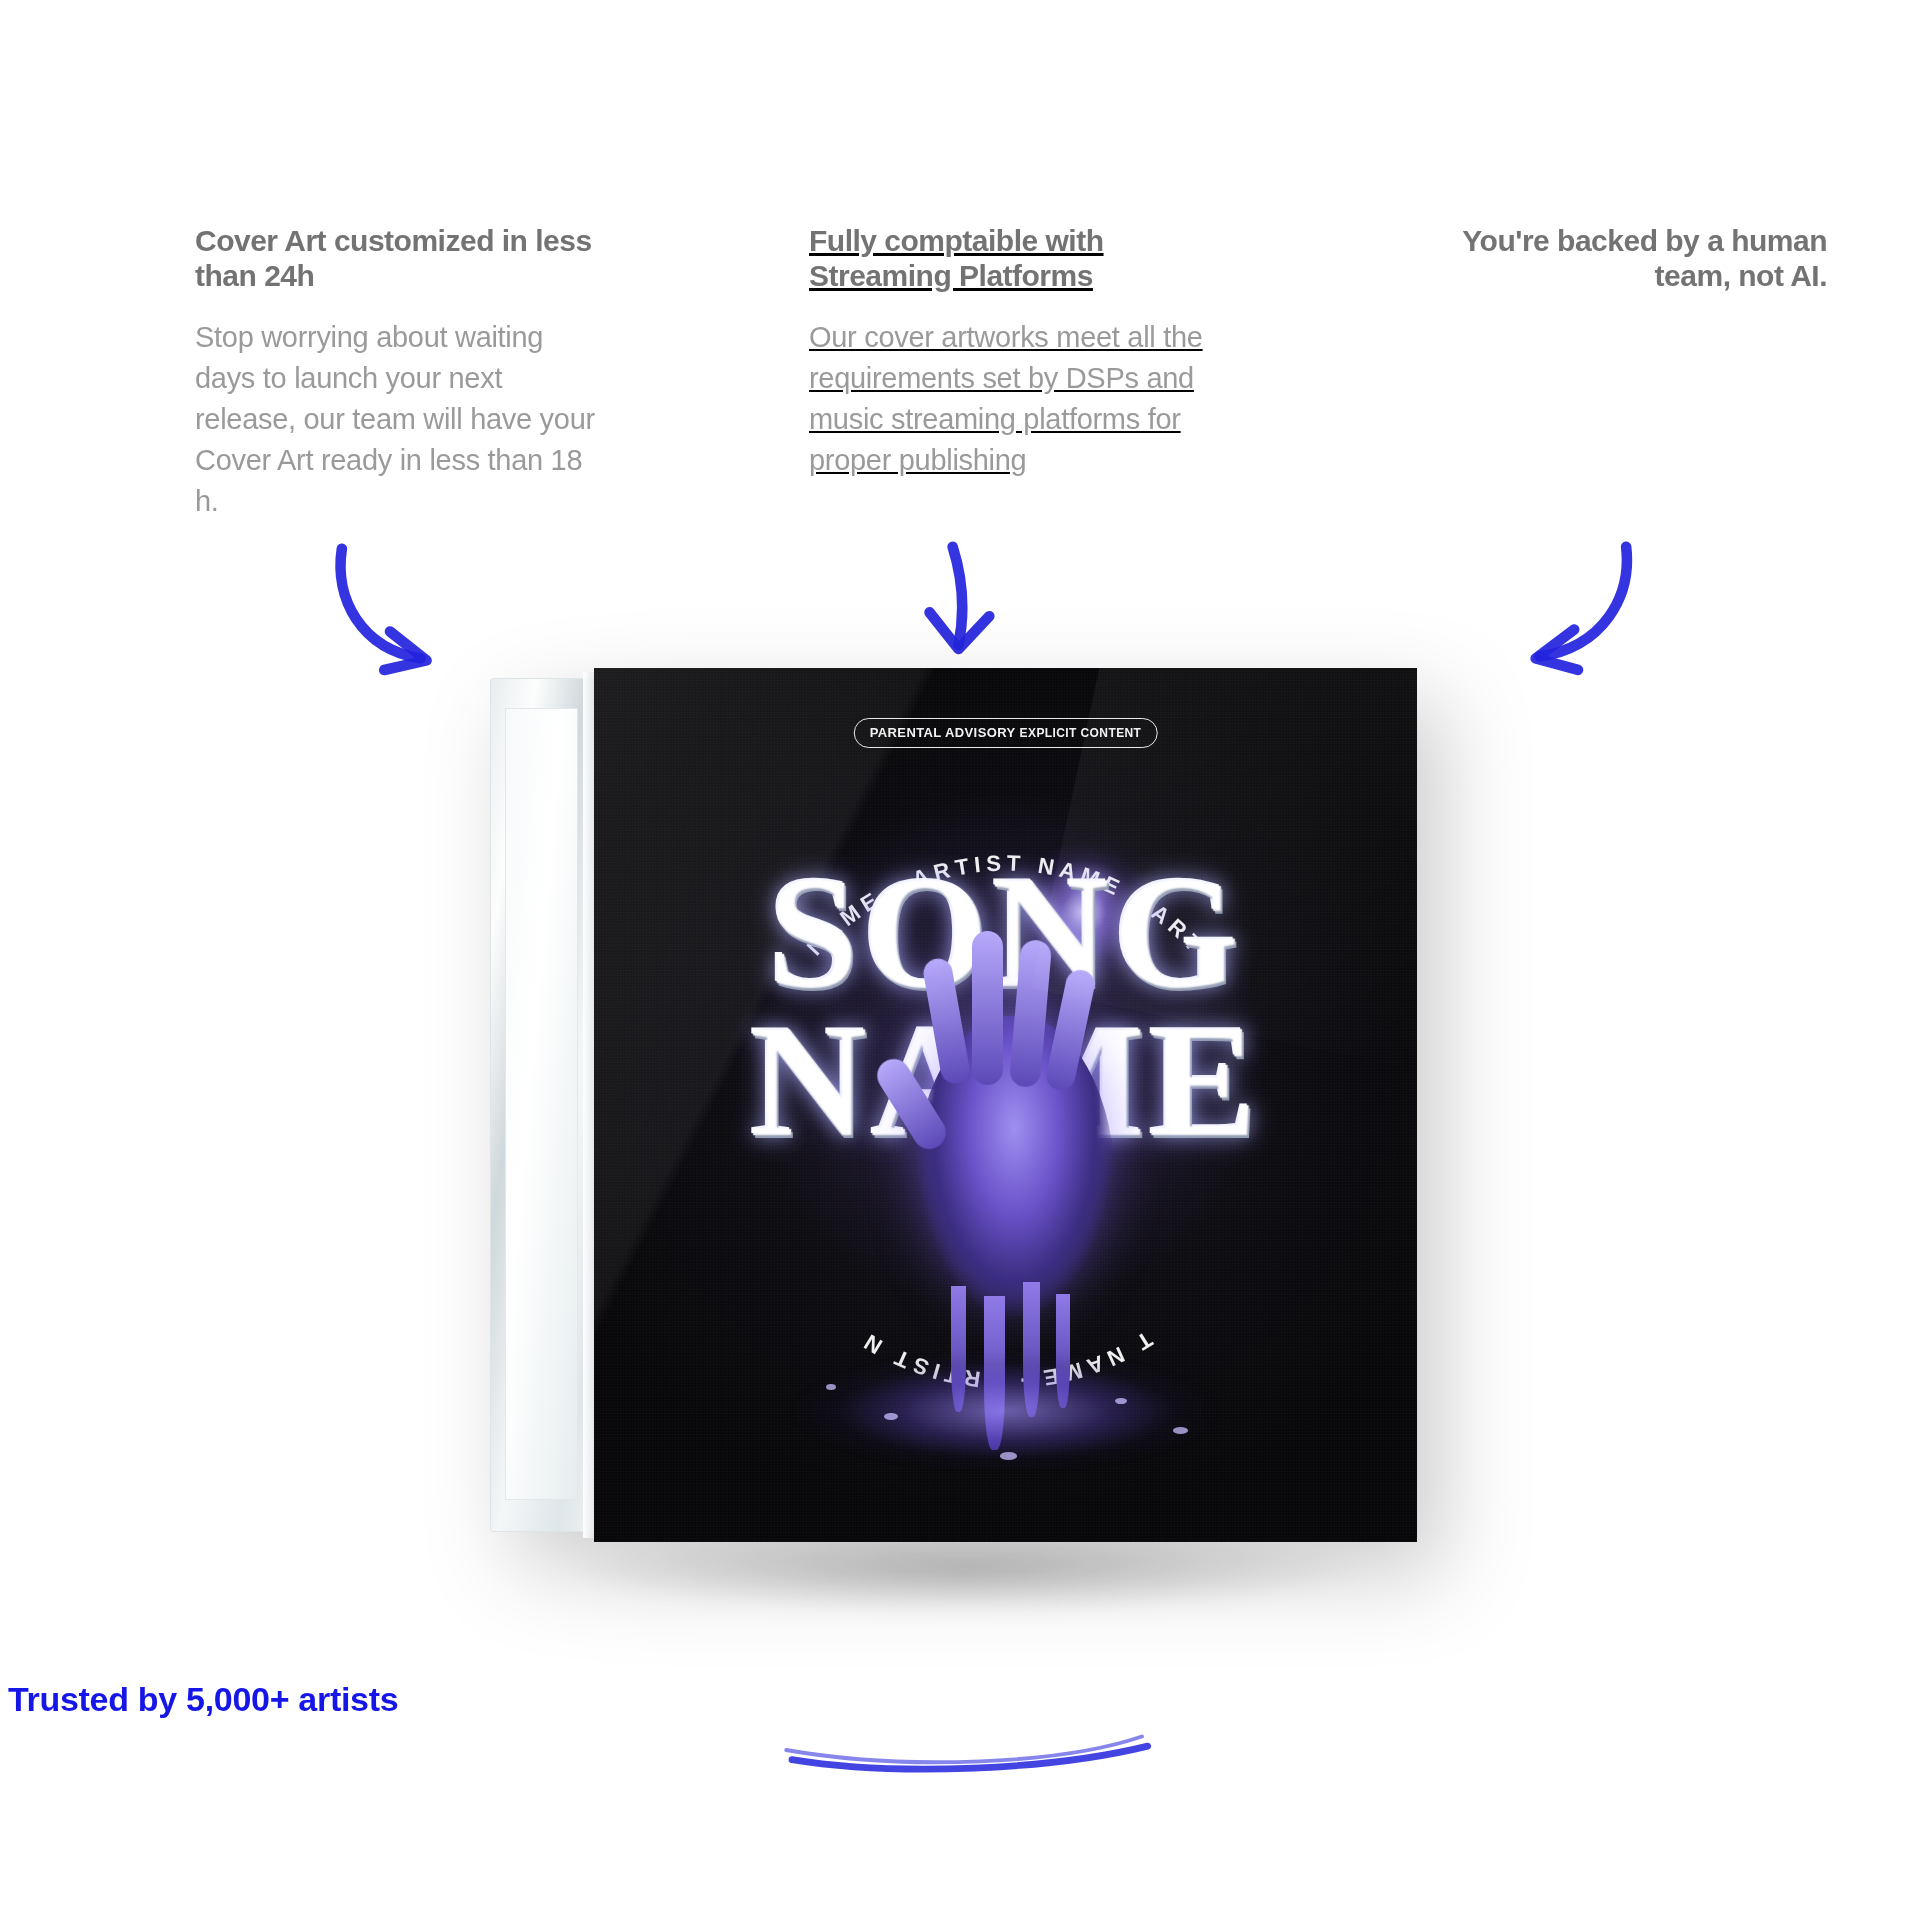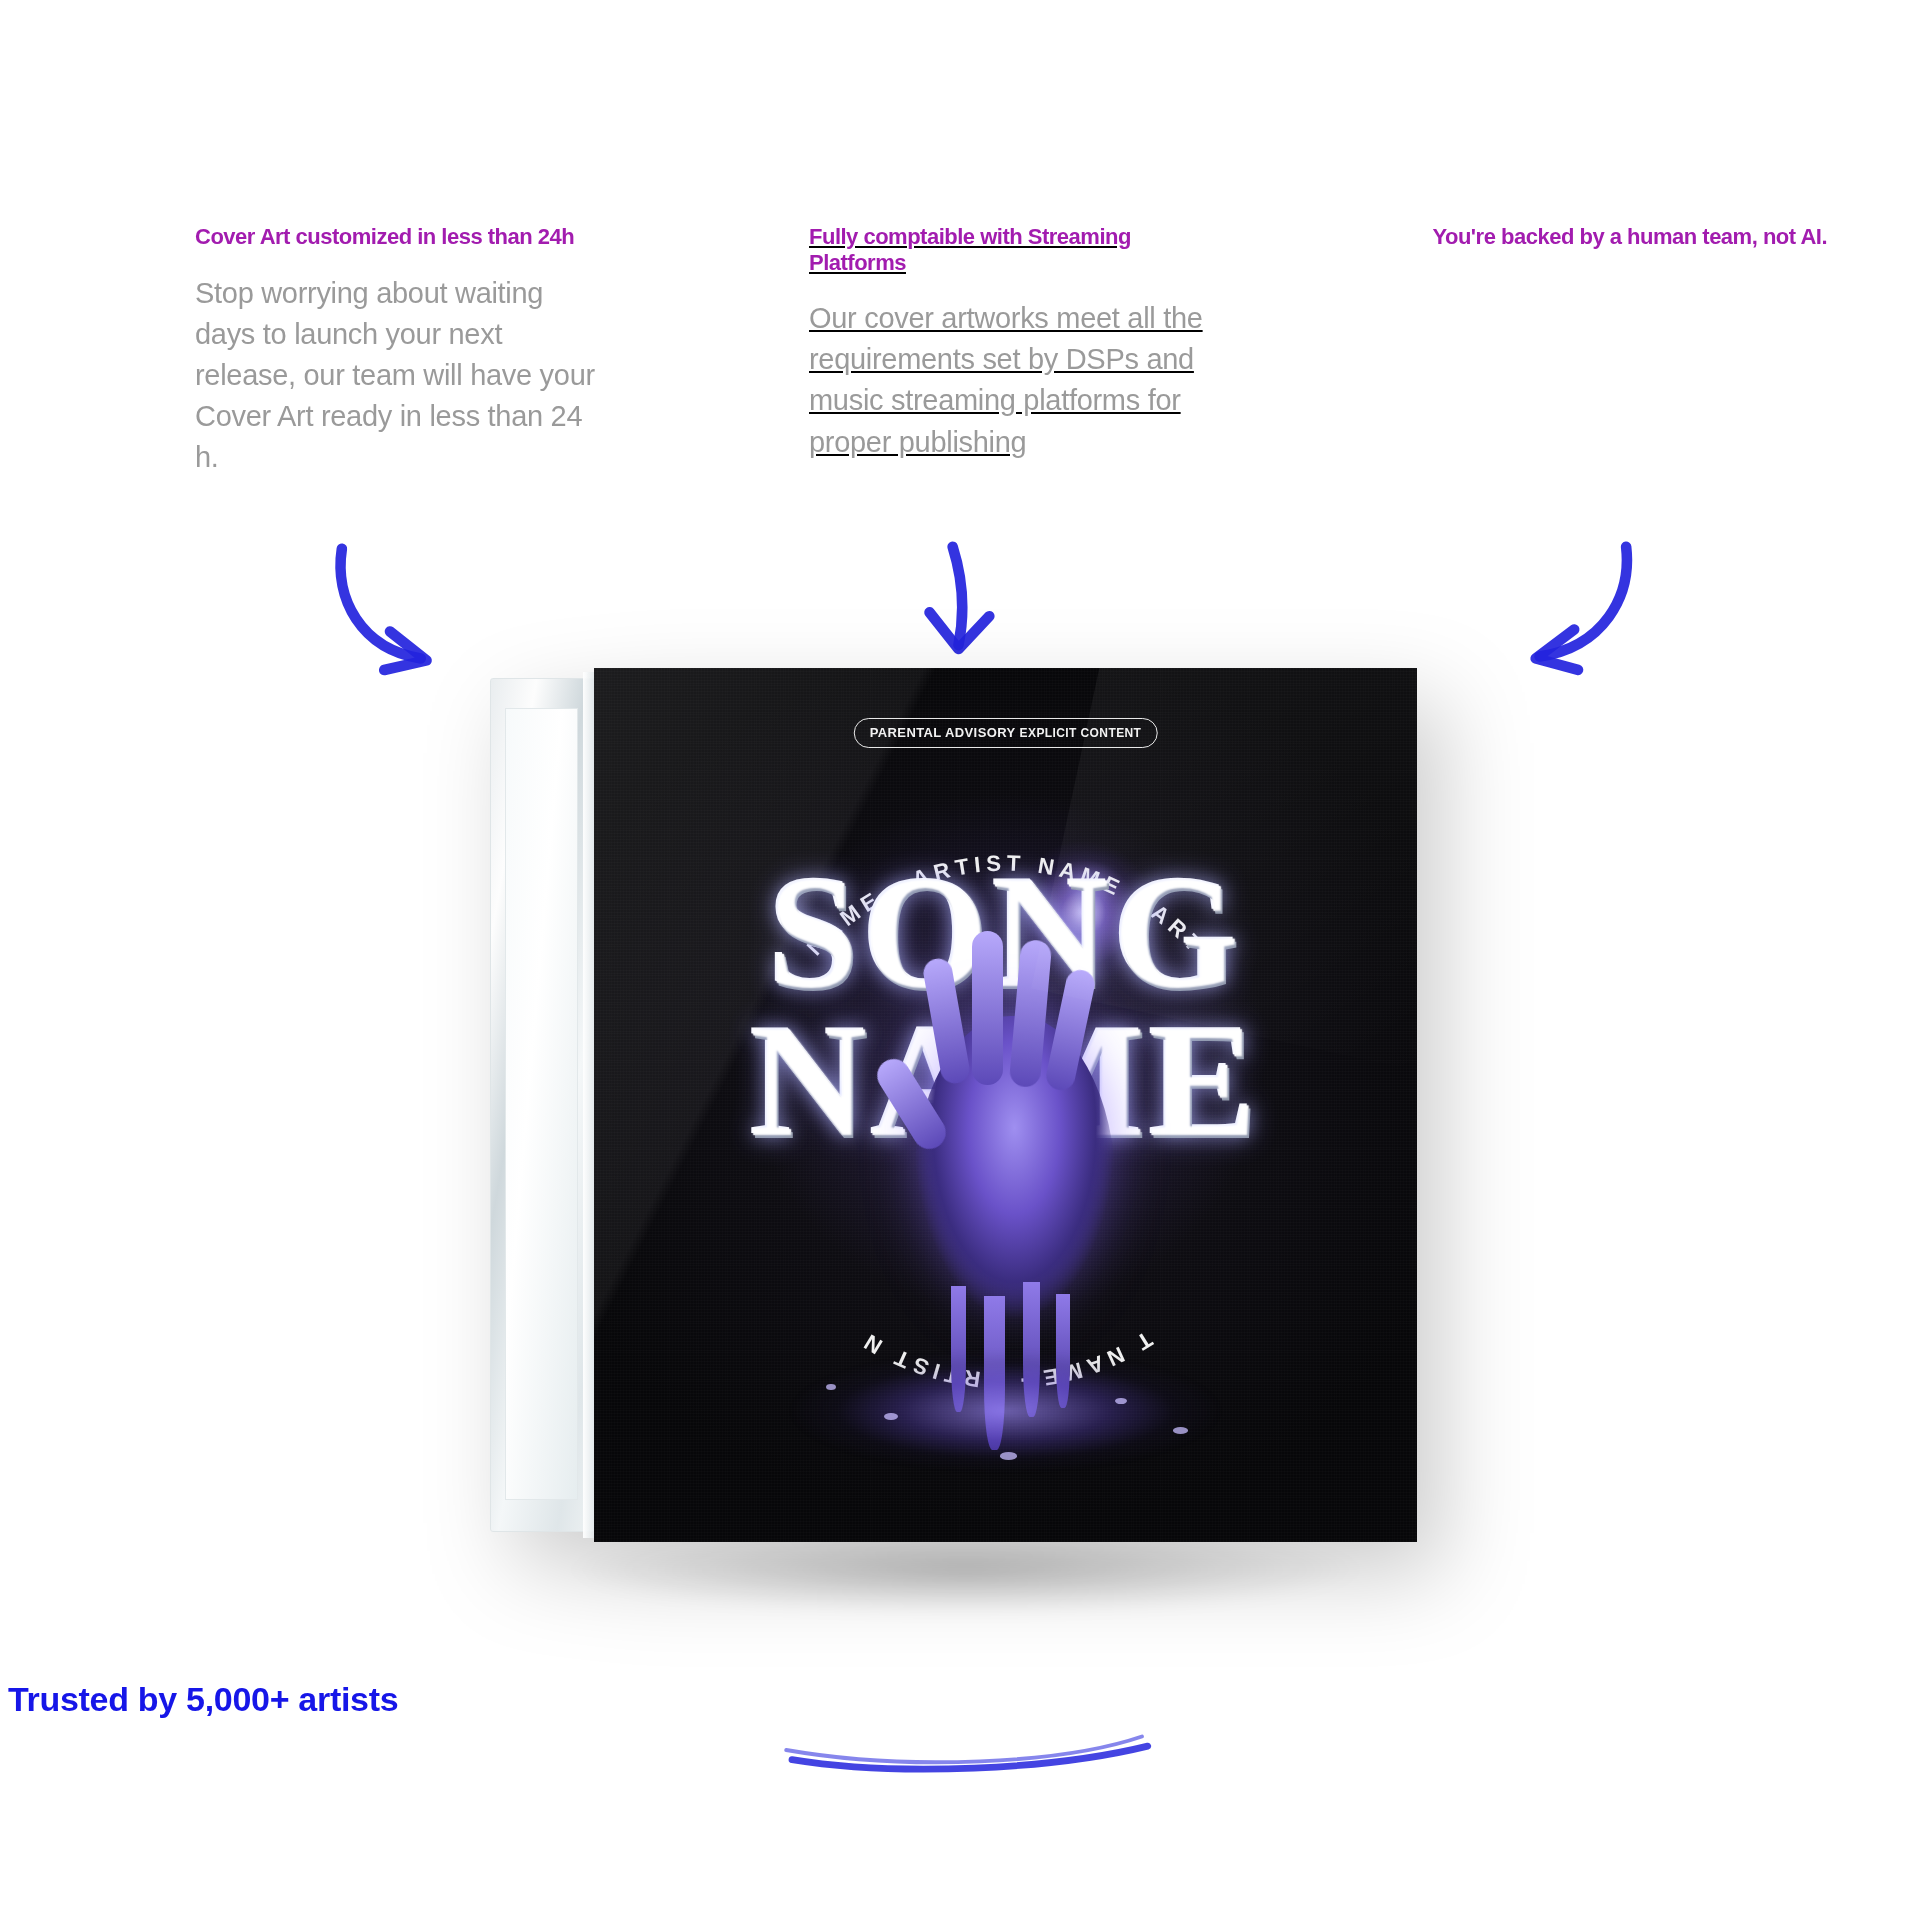--- a/index.html
+++ b/index.html
@@ -24,23 +24,23 @@
     justify-content: flex-start;
   }
   .feature {
     position: absolute;
     width: 406px;
   }
   .feature.f0 { left: 195px; }
   .feature.f1 { left: 809px; text-decoration: underline; }
   .feature.f2 { left: 1421px; text-align: right; }
   .feature-title {
-    font-size: 22px;
+    font-size: 30px;
     font-weight: bold;
-    color: #a21caf;
+    color: #737373;
     line-height: 1.16;
     letter-spacing: -0.5px;
     margin: 0 0 23px 0;
   }
   .feature-body {
     font-size: 29px;
     color: #9a9a9a;
     line-height: 1.42;
     letter-spacing: -0.3px;
     margin: 0;
@@ -235,21 +235,21 @@
 </style>
 </head>
 <body>
 
 <div class="page">
 
   <div class="features">
 
     <div class="feature f0">
       <h2 class="feature-title">Cover Art customized in less than 24h</h2>
-      <p class="feature-body">Stop worrying about waiting days to launch your next release, our team will have your Cover Art ready in less than 24 h.</p>
+      <p class="feature-body">Stop worrying about waiting days to launch your next release, our team will have your Cover Art ready in less than 18 h.</p>
     </div>
 
     <div class="feature f1">
       <h2 class="feature-title">Fully comptaible with Streaming Platforms</h2>
       <p class="feature-body">Our cover artworks meet all the requirements set by DSPs and music streaming platforms for proper publishing</p>
     </div>
 
     <div class="feature f2">
       <h2 class="feature-title">You're backed by a human team, not AI.</h2>
     </div>

